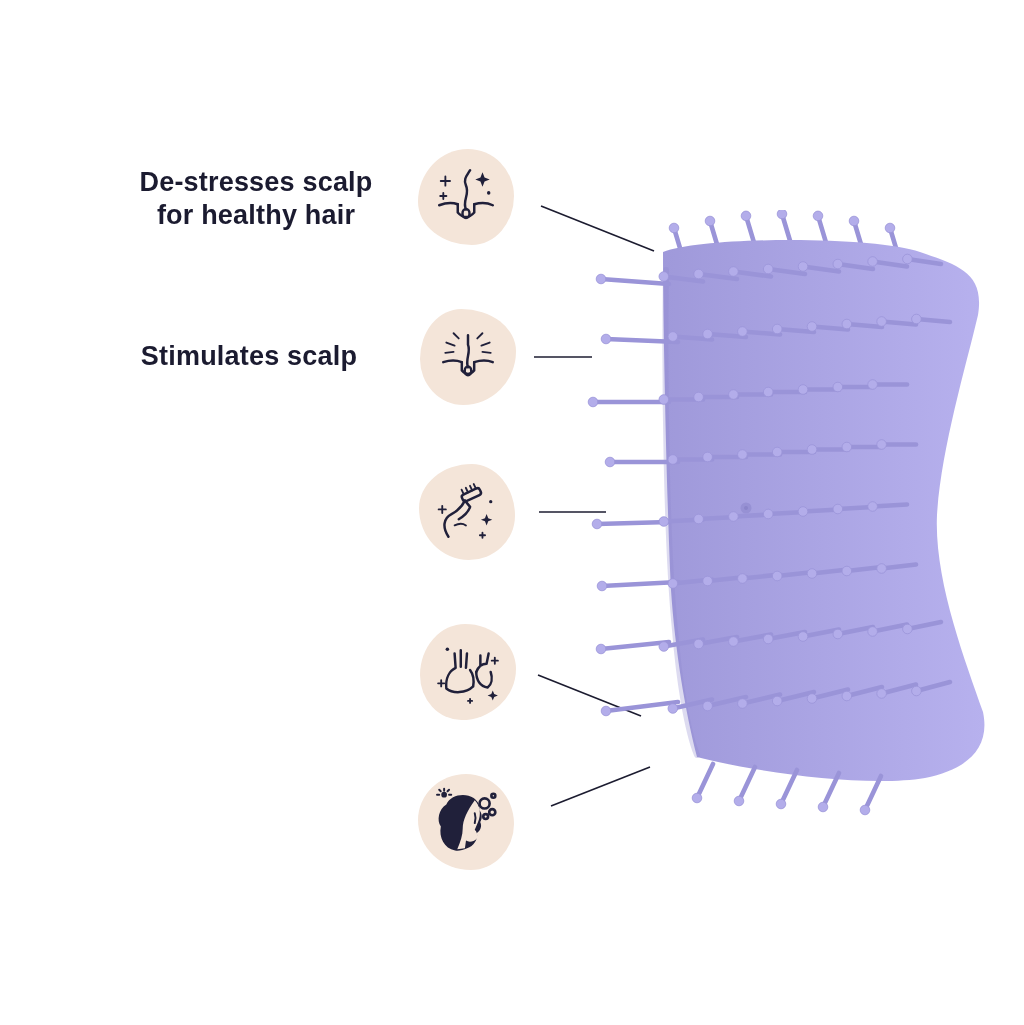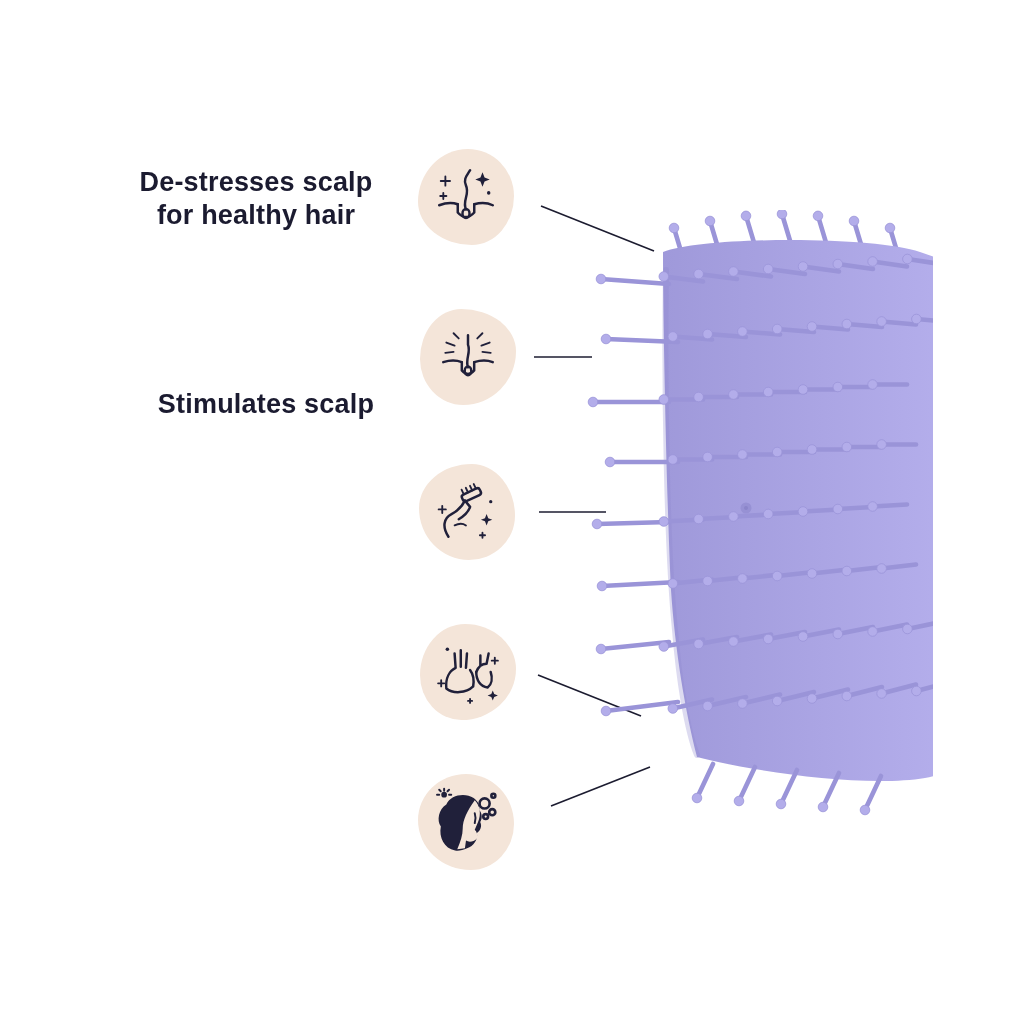--- a/index.html
+++ b/index.html
@@ -1,26 +1,26 @@
 <!DOCTYPE html>
 <html><head>
 <meta charset="utf-8">
 <style>
   html,body{margin:0;padding:0;background:#fff;}
   .canvas{
-    position:relative;width:933px;height:1025px;background:#ffffff;
+    position:relative;width:1024px;height:1025px;background:#ffffff;
     overflow:hidden;font-family:"Liberation Sans",sans-serif;
   }
   .feature-label{
     position:absolute;width:350px;text-align:center;
     font-size:27px;line-height:33px;font-weight:600;color:#1b1b30;
     white-space:pre-line;letter-spacing:.2px;
   }
   .label-1{left:81px;top:166px;}
-  .label-2{left:91px;top:340px;margin-top:48px;}
+  .label-2{left:74px;top:340px;}
   .label-3{left:59px;top:477px;}
   .label-4{left:83px;top:638px;}
   .label-5{left:70px;top:811px;}
   .icon-blob{
     position:absolute;width:96px;height:96px;background:#f4e5d9;
     display:flex;align-items:center;justify-content:center;
   }
   .blob-1{left:418px;top:149px;border-radius:52% 48% 44% 56% / 55% 49% 51% 45%;}
   .blob-2{left:420px;top:309px;border-radius:43% 57% 55% 45% / 52% 44% 56% 48%;}
   .blob-3{left:419px;top:464px;border-radius:55% 45% 48% 52% / 46% 54% 46% 54%;}

